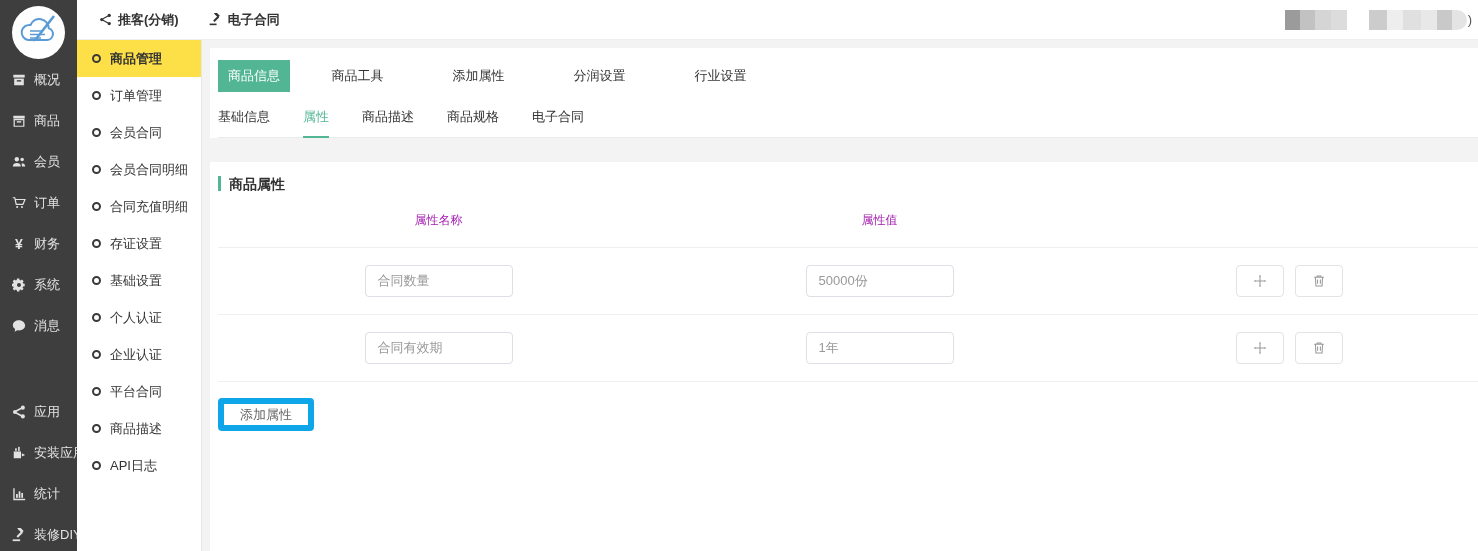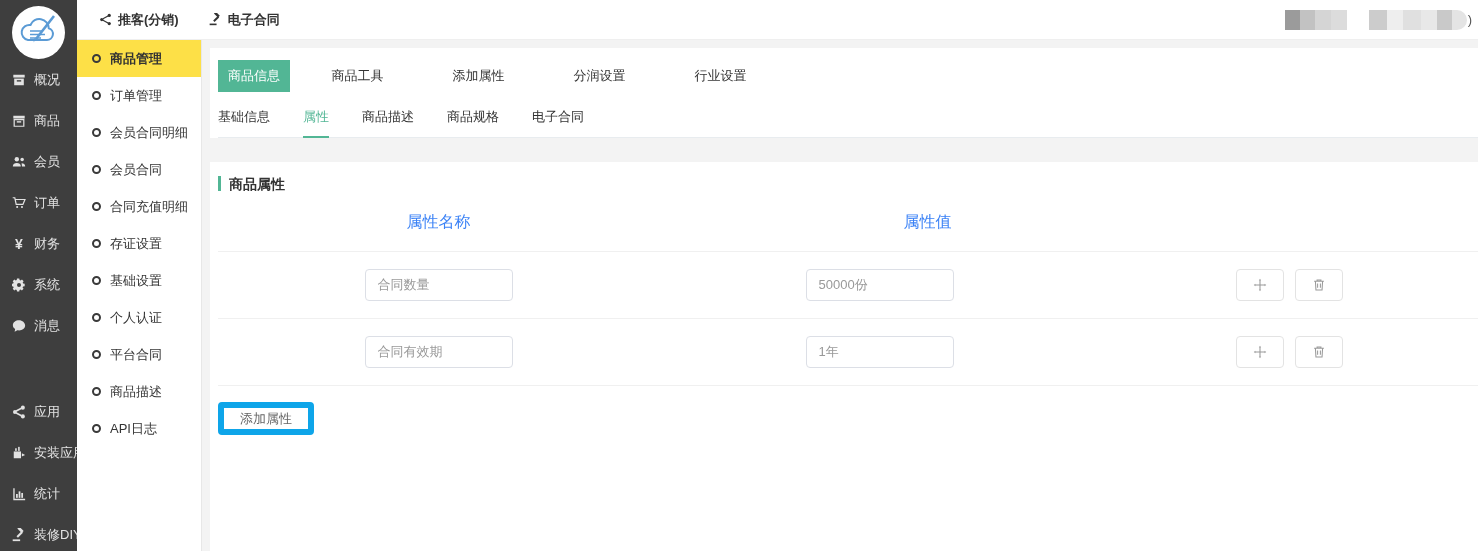--- a/index.html
+++ b/index.html
@@ -54,21 +54,21 @@
   .subtabs-row { display:flex; border-bottom:1px solid #e8ecef; margin-top:2px; }
   .subtab { margin-right:33px; padding:8px 0 10px; font-size:13px; color:#333; cursor:pointer; }
   .subtab.active { color:#52b695; border-bottom:2px solid #52b695; margin-bottom:-1px; }
 
   .table-card { flex:1; margin-top:24px; padding:0 0 0 8px; }
   .section-title { margin-top:14px; display:flex; align-items:flex-start; gap:8px; }
   .title-bar { width:3px; height:15px; background:#52b695; }
   .section-title b { font-size:14px; color:#333; }
 
   .thead, .trow { display:grid; grid-template-columns:35% 35% 1fr; align-items:center; }
-  .thead { padding:18px 0 18px; font-size:16px; color:#3b82f6;gap:48px; }
+  .thead { padding:18px 0 18px; font-size:12px; color:#a21caf; }
   .thead div { text-align:center; }
   .trow { padding:17px 0; border-top:1px solid #f0f0f0; }
   .trow:last-of-type { border-bottom:1px solid #f0f0f0; }
   .attr-input { width:148px; height:32px; display:block; margin:0 auto; border:1px solid #dcdfe6;
     border-radius:4px; padding:0 12px; font-size:13px; color:#999; background:#fff; outline:none; }
   .actions { display:flex; gap:11px; justify-content:center; }
   .icon-btn { width:48px; height:32px; background:#fff; border:1px solid #e3e3e3; border-radius:4px;
     display:flex; align-items:center; justify-content:center; color:#9a9a9a; cursor:pointer; }
   .icon-btn svg { width:14px; height:14px; }
   .add-btn { margin-top:16px; height:33px; padding:0 16px; background:#fff; border:6px solid #0ea5e9;
@@ -247,41 +247,45 @@
         <div class="submenu-item active">
           <span class="ring"></span>
           <span>商品管理</span>
         </div>
         <div class="submenu-item">
           <span class="ring"></span>
           <span>订单管理</span>
         </div>
         <div class="submenu-item">
           <span class="ring"></span>
+          <span>会员合同</span>
+        </div>
+        <div class="submenu-item">
+          <span class="ring"></span>
           <span>会员合同明细</span>
         </div>
         <div class="submenu-item">
           <span class="ring"></span>
-          <span>会员合同</span>
-        </div>
-        <div class="submenu-item">
-          <span class="ring"></span>
           <span>合同充值明细</span>
         </div>
         <div class="submenu-item">
           <span class="ring"></span>
           <span>存证设置</span>
         </div>
         <div class="submenu-item">
           <span class="ring"></span>
           <span>基础设置</span>
         </div>
         <div class="submenu-item">
           <span class="ring"></span>
           <span>个人认证</span>
+        </div>
+        <div class="submenu-item">
+          <span class="ring"></span>
+          <span>企业认证</span>
         </div>
         <div class="submenu-item">
           <span class="ring"></span>
           <span>平台合同</span>
         </div>
         <div class="submenu-item">
           <span class="ring"></span>
           <span>商品描述</span>
         </div>
         <div class="submenu-item">

